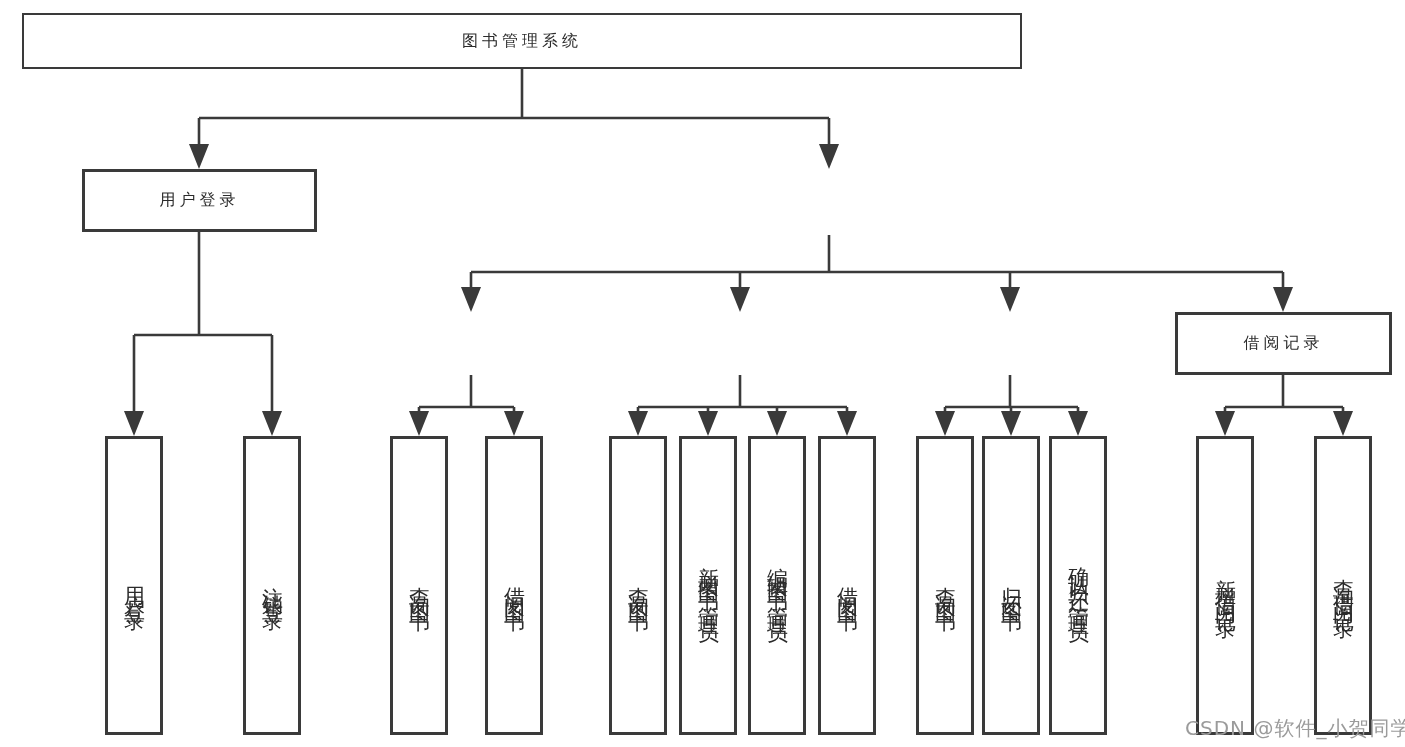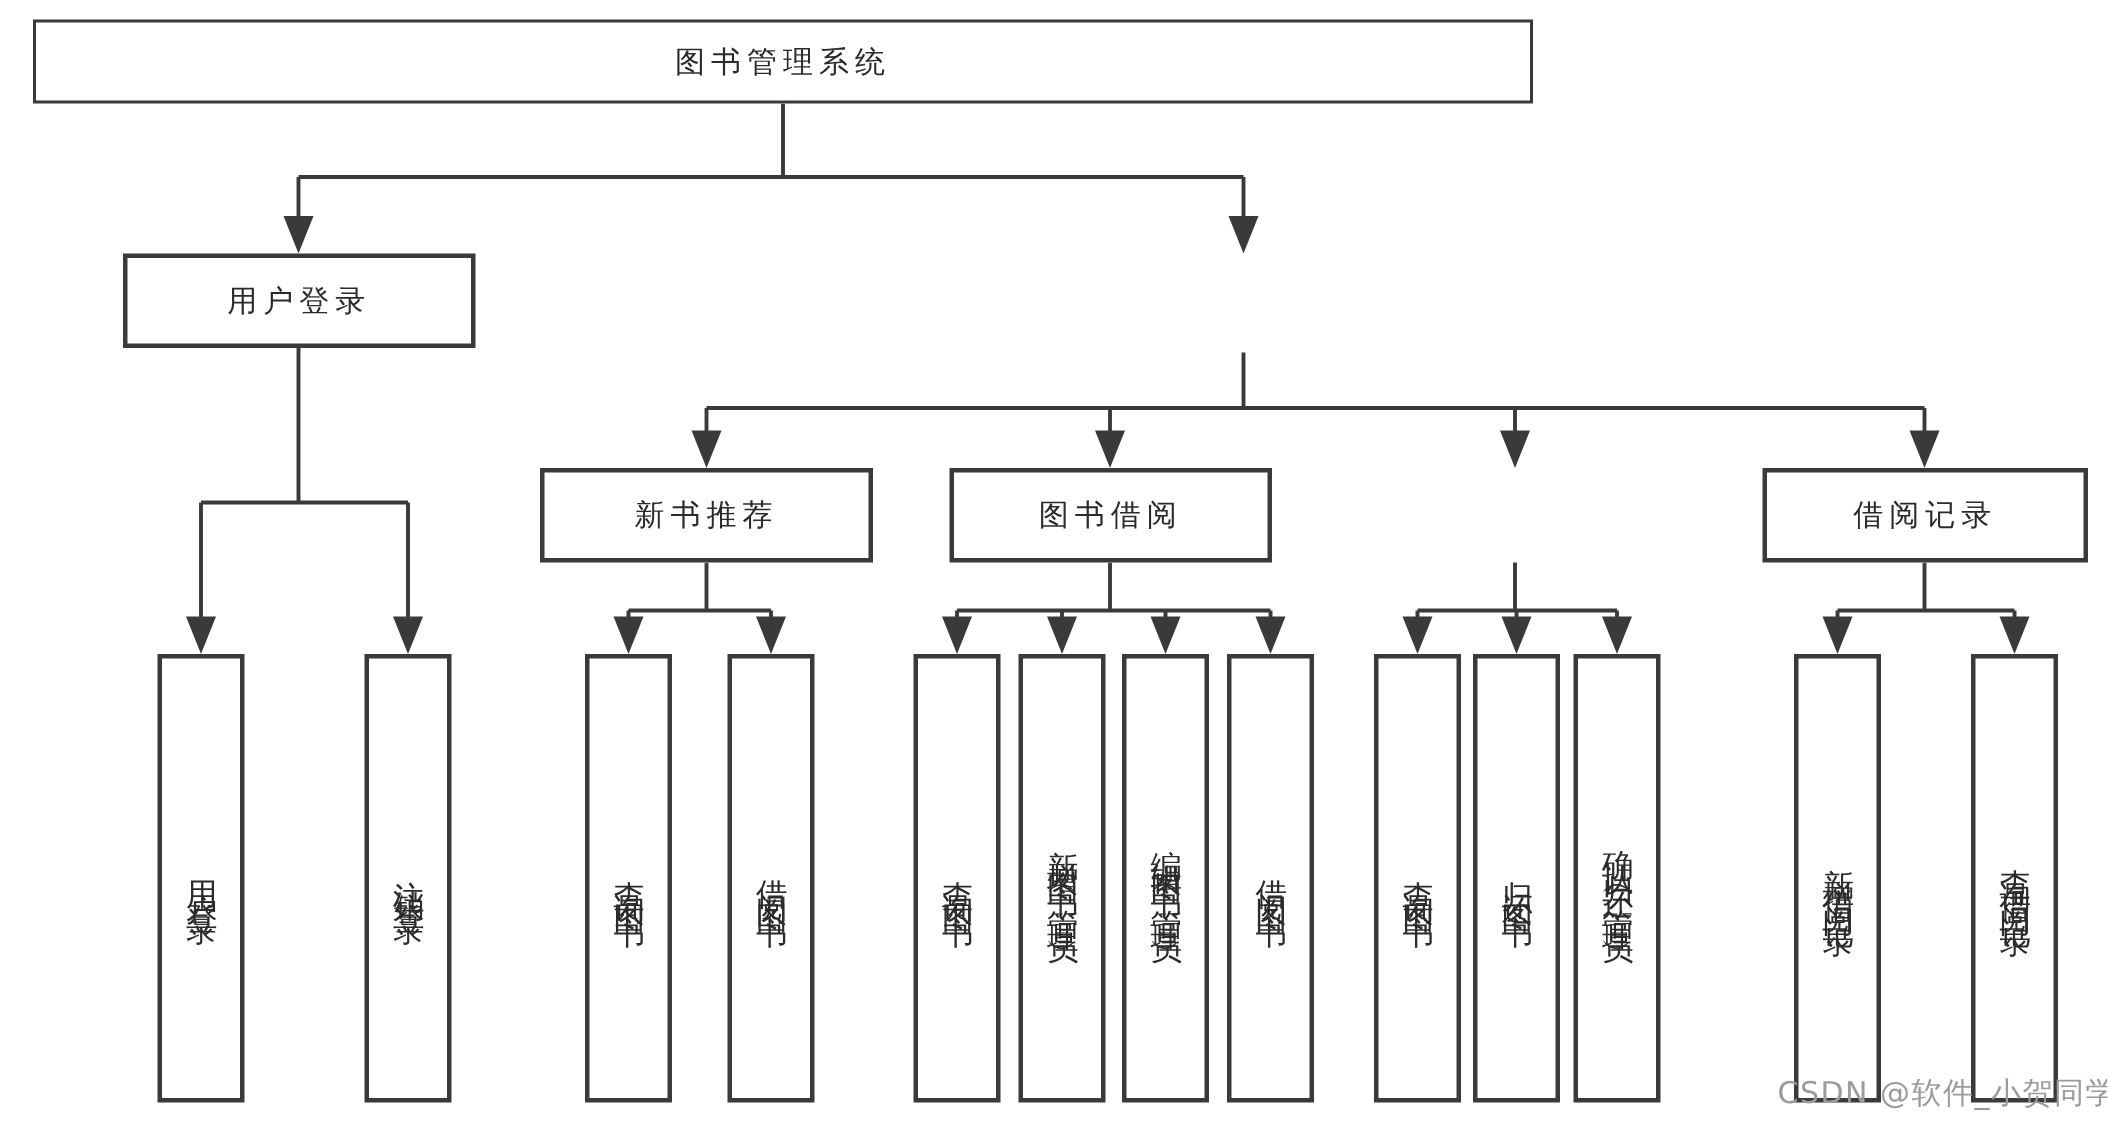--- a/index.html
+++ b/index.html
@@ -14,21 +14,21 @@
     font-family:"DejaVu Sans","Liberation Sans",sans-serif;
     color:var(--text);overflow:hidden;
   }
   #connectors{position:absolute;left:0;top:0;z-index:1;}
   .node{
     position:absolute;box-sizing:border-box;background:#fff;
     border:3px solid var(--line);
     display:flex;align-items:center;justify-content:center;
     z-index:2;
   }
-  .hbox{font-size:20px;letter-spacing:4px;align-items:center;}
+  .hbox{font-size:16px;letter-spacing:4px;align-items:center;}
   .root{border-width:2.5px;}
   .leaf .vtext{
     writing-mode:vertical-lr;
     text-orientation:mixed;
     font-size:21px;
     letter-spacing:8px;
     line-height:1;
     white-space:nowrap;
   }
   .watermark{
@@ -98,26 +98,20 @@
     </svg>
 
   <div class="node hbox root" style="left:22px;top:13px;width:1000px;height:56px">
     <span>图书管理系统</span>
   </div>
 
   <div class="node hbox" style="left:82px;top:169px;width:235px;height:63px">
     <span>用户登录</span>
   </div>
 
-  <div class="node hbox" style="left:360px;top:312px;width:222px;height:63px">
-    <span>新书推荐</span>
-  </div>
-  <div class="node hbox" style="left:633px;top:312px;width:215px;height:63px">
-    <span>图书借阅</span>
-  </div>
   <div class="node hbox" style="left:1175px;top:312px;width:217px;height:63px">
     <span>借阅记录</span>
   </div>
 
   <div class="node leaf" style="left:105px;top:436px;width:58px;height:299px">
     <span class="vtext">用户登录</span>
   </div>
   <div class="node leaf" style="left:243px;top:436px;width:58px;height:299px">
     <span class="vtext">注销登录</span>
   </div>

